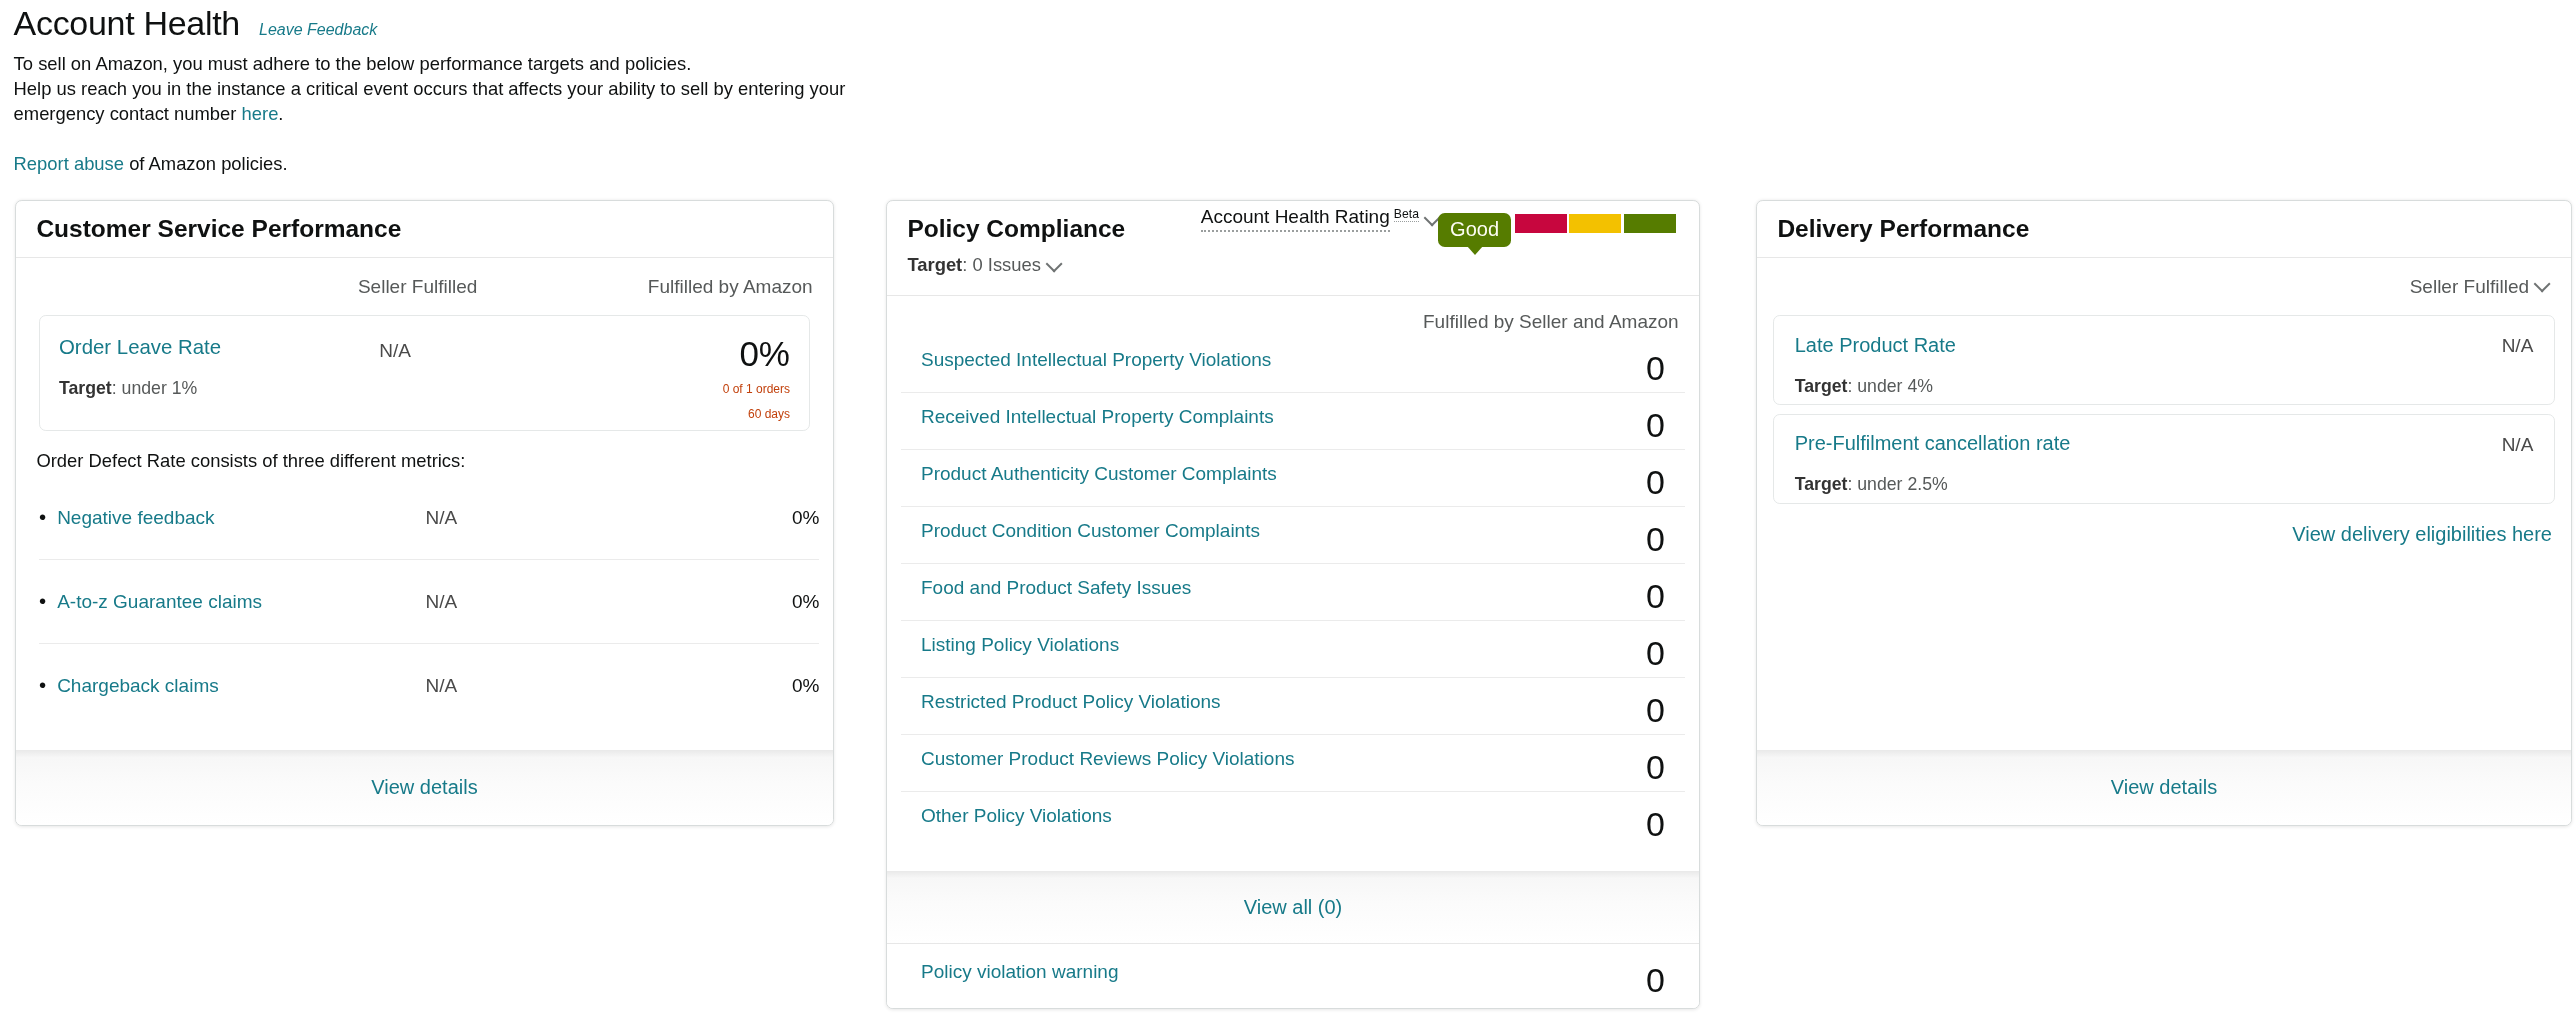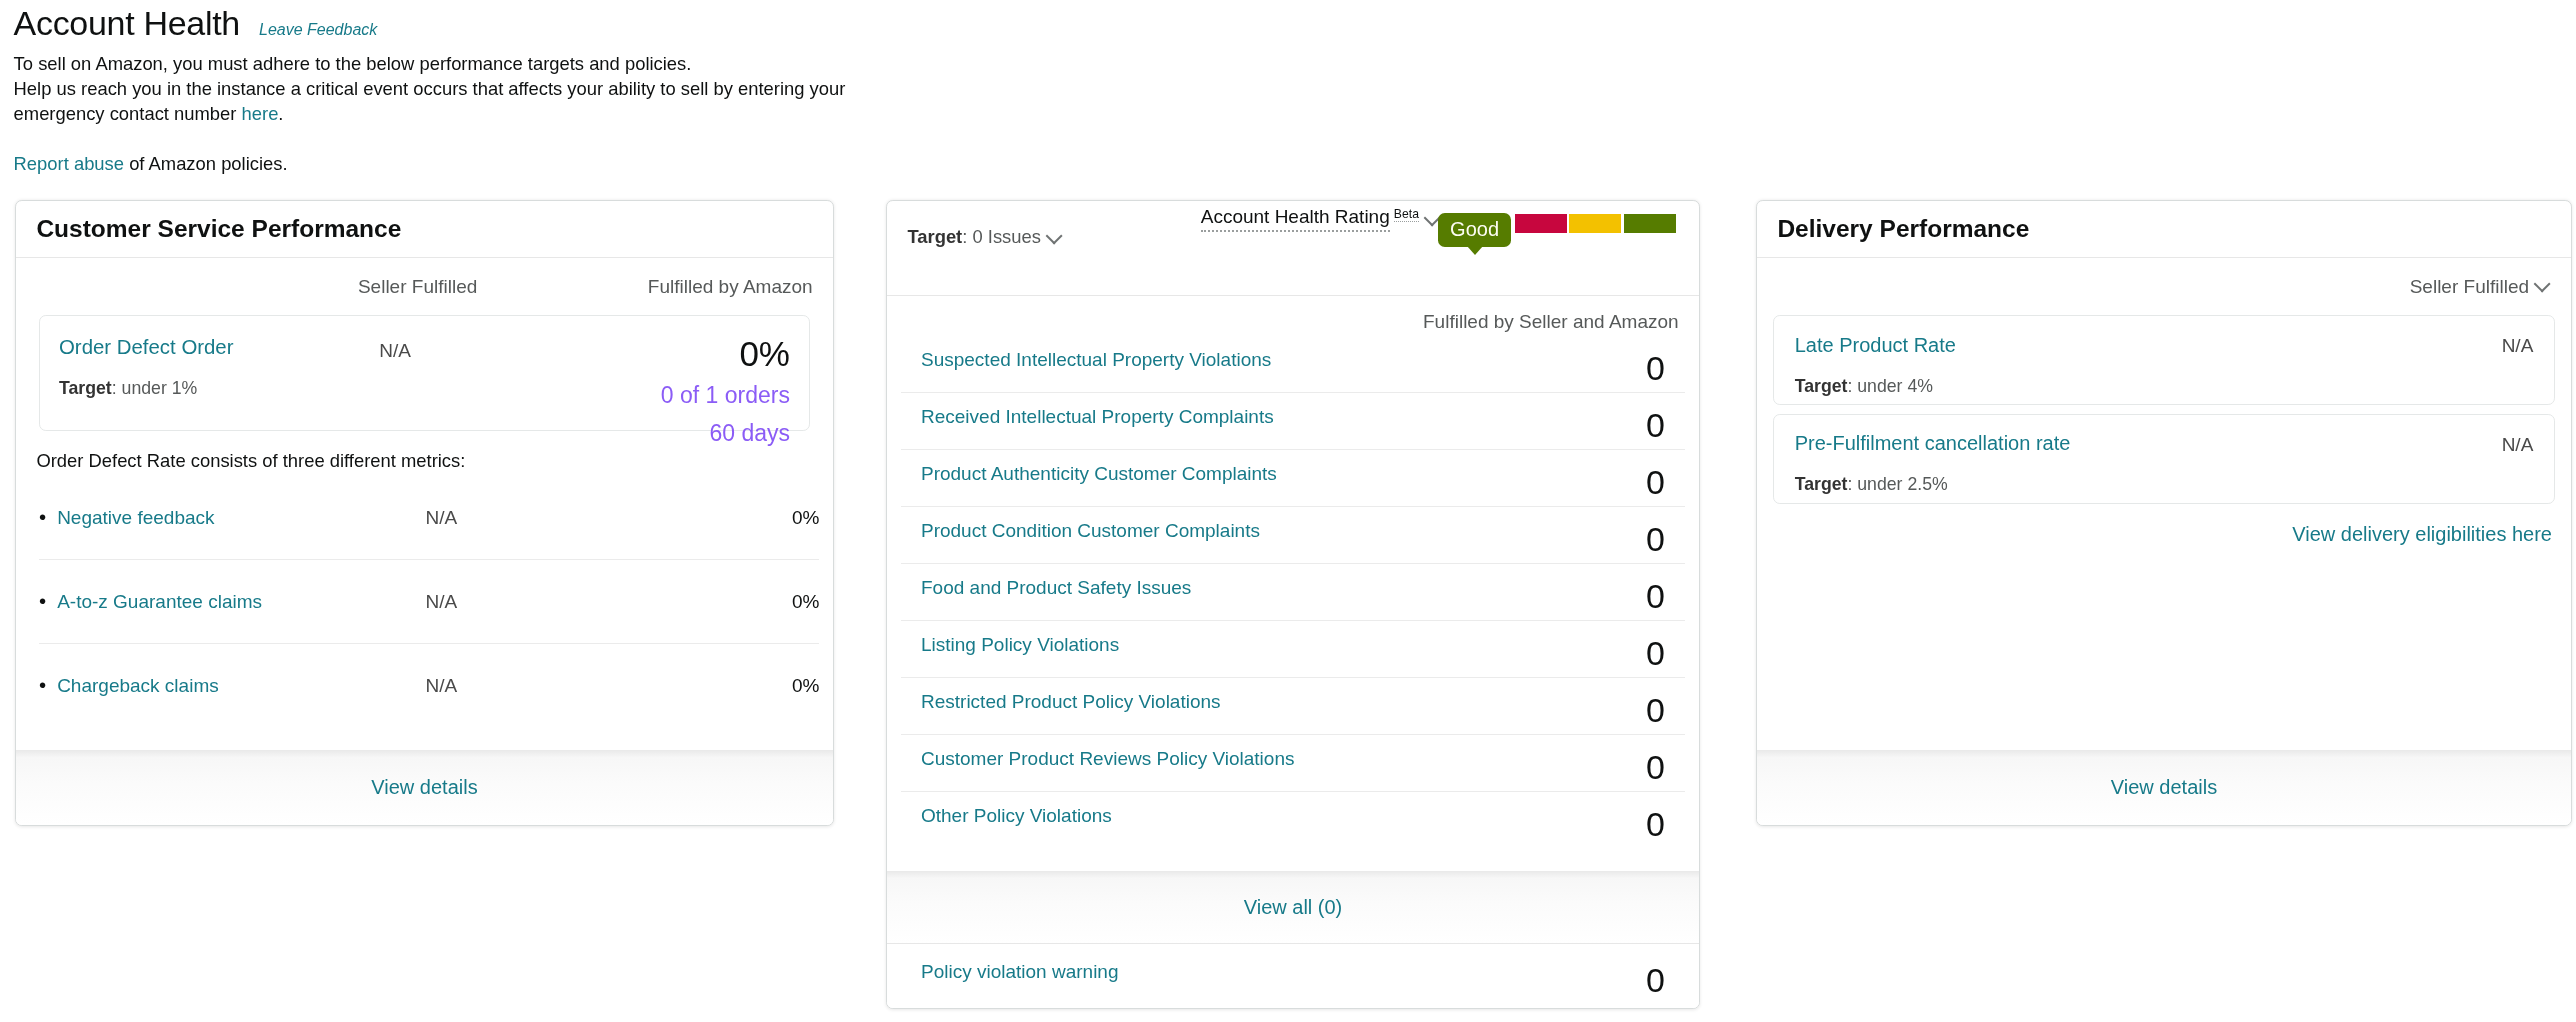--- a/index.html
+++ b/index.html
@@ -40,21 +40,21 @@
   .col-center{text-align:center;}
   .col-right{text-align:right;}
   .cols-row{padding:0 20.4px;height:57px;font-size:19px;color:#565959;flex:none;}
   .odr-box{margin:0 23px;border:1.4px solid #e5e8e8;border-radius:6.8px;
     padding:20.4px 19px 17.7px 19px;align-items:start;flex:none;box-sizing:border-box;height:116px;}
   .metric-link{font-size:20.4px;}
   .target-line{margin-top:19px;font-size:17.7px;color:#565959;}
   .target-line b{color:#333;}
   .na-val{font-size:19px;color:#4a4a4a;padding-top:4.1px;}
   .big-pct{font-size:35px;line-height:1;color:#0f1111;}
-  .sub-val{font-size:23px;color:#8b5cf6;margin-top:11px;}
+  .sub-val{font-size:12px;color:#c2410c;margin-top:11px;}
   .metrics-intro{padding:0 20.4px;margin-top:19px;font-size:18.4px;flex:none;}
   .metrics-list{margin:4.1px 13.6px 0 23px;flex:none;}
   .metric-row{height:83px;grid-template-columns:1fr 204px 276px;}
   .metric-row + .metric-row{border-top:1.4px solid #ebebeb;}
   .bullet{color:#0f1111;font-size:20.4px;margin-right:11px;}
   .metric-row .link{font-size:19px;}
   .metric-row .na{font-size:19px;color:#4a4a4a;text-align:center;}
   .metric-row .pct{font-size:19px;color:#0f1111;text-align:right;}
 
   .card-footer{margin-top:auto;height:75px;flex:none;display:flex;align-items:center;justify-content:center;
@@ -126,21 +126,21 @@
   </div>
 
   <div class="grid3 cols-row">
     <span></span>
     <span class="col-center">Seller Fulfilled</span>
     <span class="col-right">Fulfilled by Amazon</span>
   </div>
 
   <div class="grid3 odr-box">
     <div>
-      <div><span class="link metric-link">Order Defect Order</span></div>
+      <div><span class="link metric-link">Order Leave Rate</span></div>
       <div class="target-line"><b>Target</b><span>: under 1%</span></div>
     </div>
     <div class="na-val col-center">N/A</div>
     <div class="col-right">
       <div class="big-pct">0%</div>
       <div class="sub-val">0 of 1 orders</div>
       <div class="sub-val">60 days</div>
     </div>
   </div>
 
@@ -164,20 +164,21 @@
     </div>
   </div>
 
   <div class="card-footer">
     <span class="link">View details</span>
   </div>
 </div>
 
 <div class="card" id="card-pc">
   <div class="pc-header">
+    <div class="card-title">Policy Compliance</div>
     <div class="pc-target"><b>Target</b><span>: 0 Issues</span><span class="chev"></span></div>
 
     <div class="rating-widget">
       <div>
         <span class="ahr-label">Account Health Rating</span><span class="ahr-beta">Beta</span><span class="chev"></span>
       </div>
       <div class="ahr-badge">Good</div>
       <div class="ahr-bar">
         <div class="seg red"></div>
         <div class="seg gold"></div>

